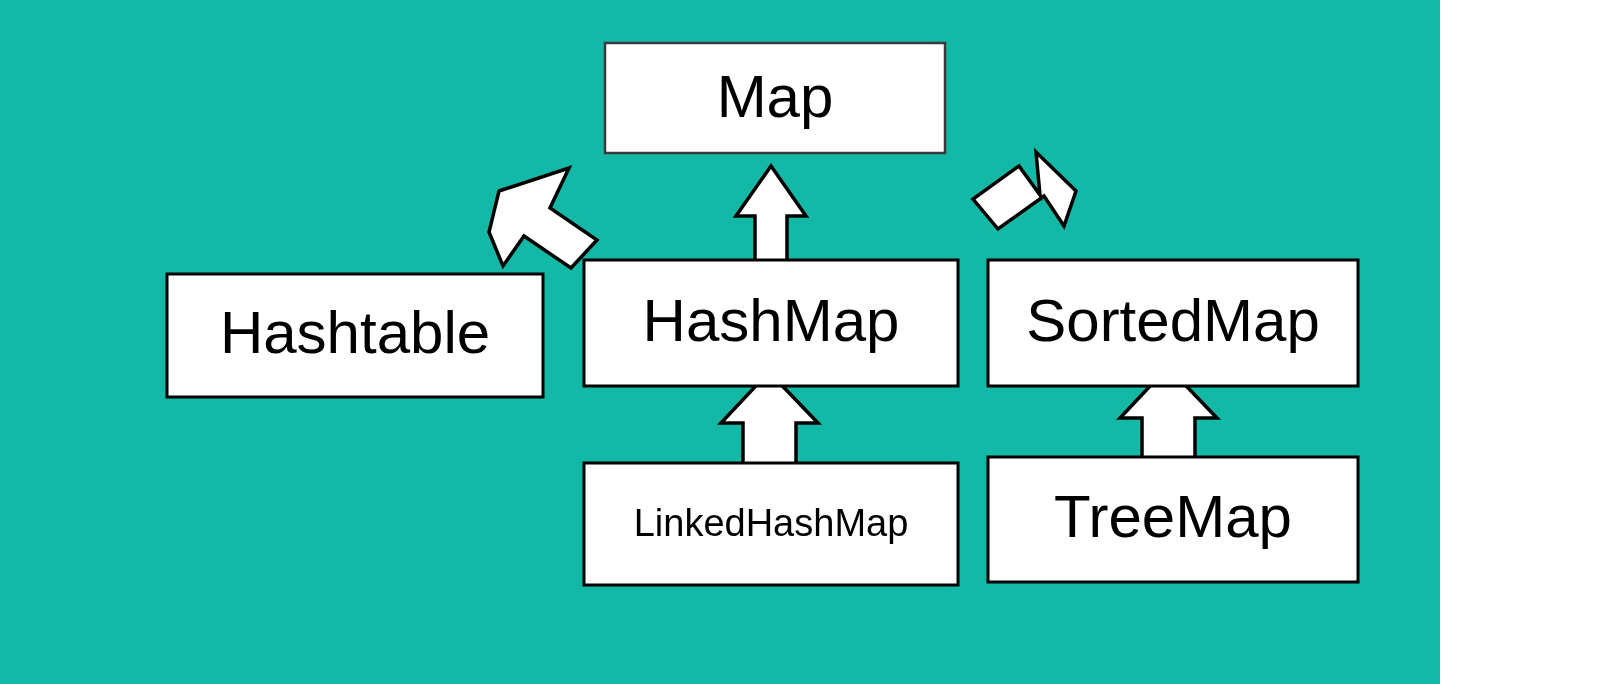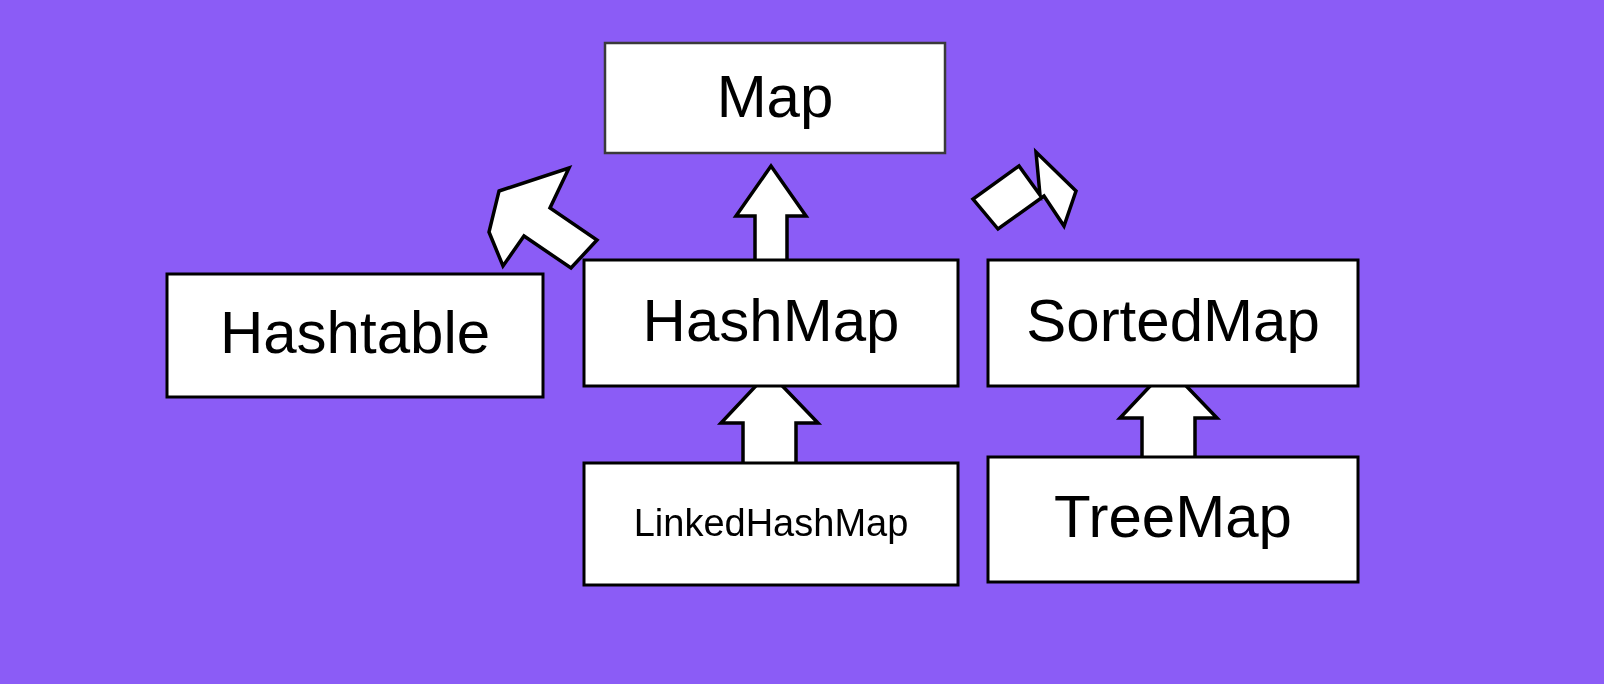--- a/index.html
+++ b/index.html
@@ -8,23 +8,23 @@
     background: #ffffff;
   }
   body {
     width: 1604px;
     height: 684px;
     font-family: "Liberation Sans", sans-serif;
     overflow: hidden;
   }
   #diagram-root {
     position: relative;
-    width: 1604px;
+    width: 1440px;
     height: 684px;
-    background: #8b5cf6;
+    background: #14b8a6;
   }
   #diagram-svg {
     position: absolute;
     top: 0;
     left: 0;
     width: 1604px;
     height: 684px;
   }
   .node-box {
     fill: #ffffff;

